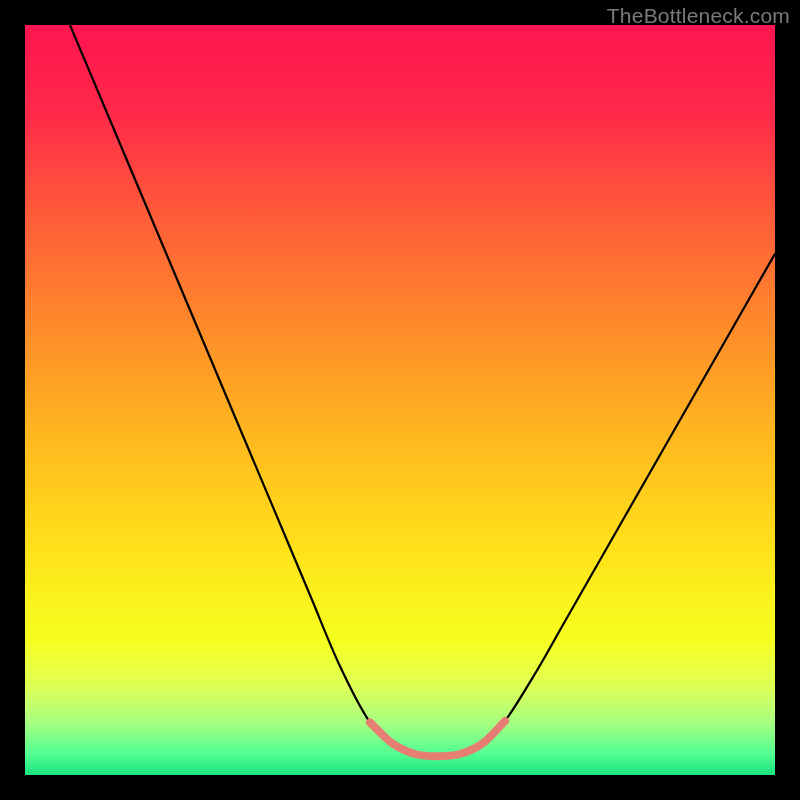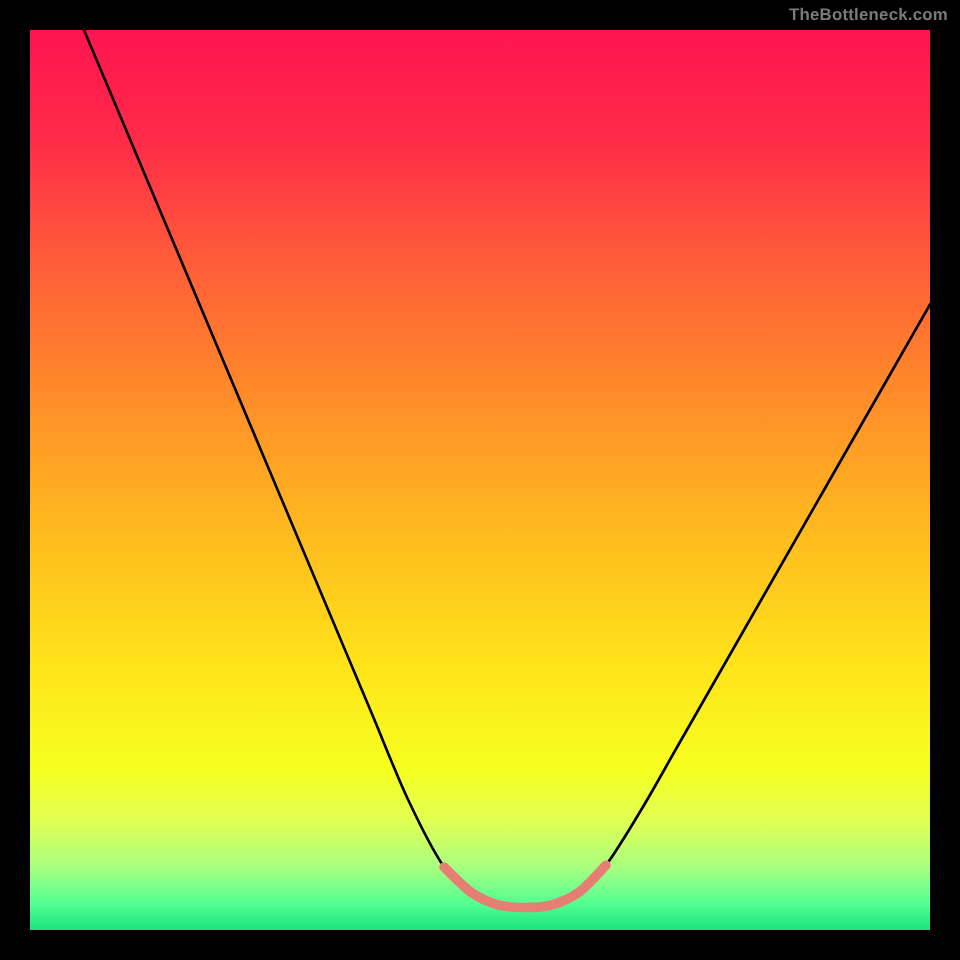--- a/index.html
+++ b/index.html
@@ -15,22 +15,22 @@
     position: relative;
     width: 800px;
     height: 800px;
     background: #000;
   }
   .watermark {
     position: absolute;
     top: 4px;
     right: 10px;
     color: #7a7a7a;
-    font-size: 14px;
-    font-weight: 700;
+    font-size: 21px;
+    font-weight: 400;
     letter-spacing: 0.2px;
     z-index: 10;
   }
   .plot-outer {
     position: absolute;
     left: 25px;
     top: 25px;
     width: 750px;
     height: 750px;
     background: #000;

